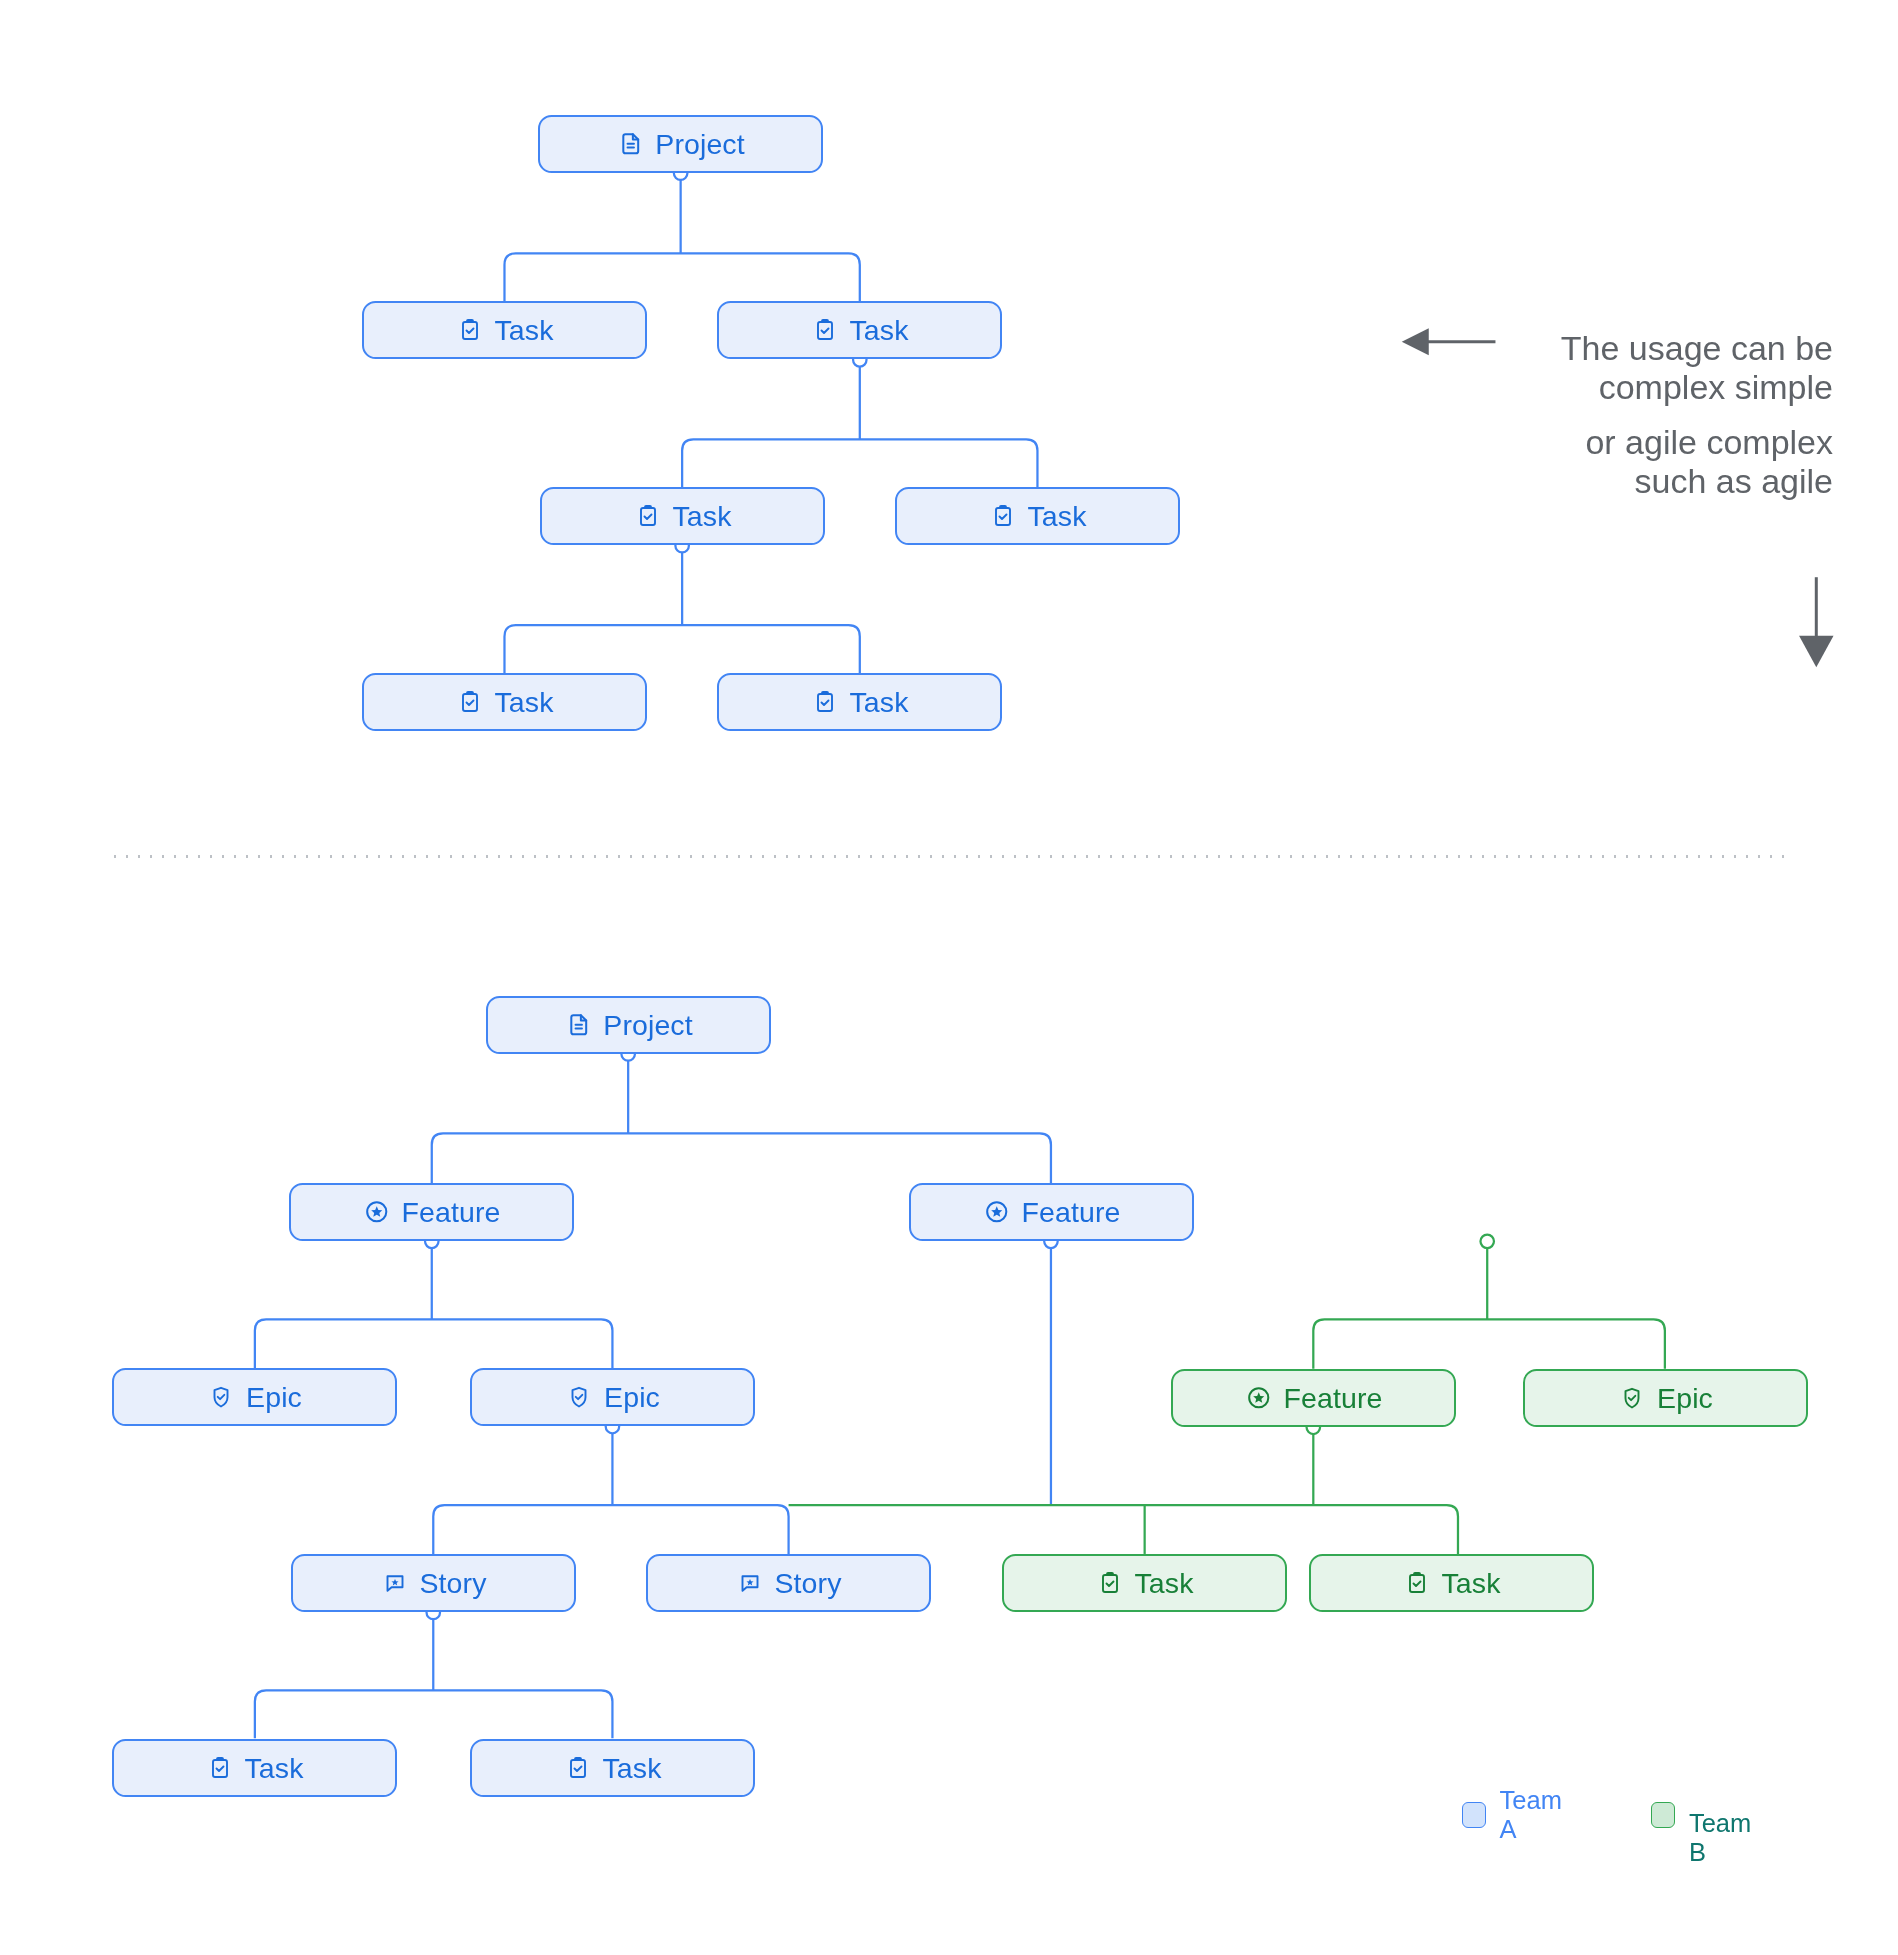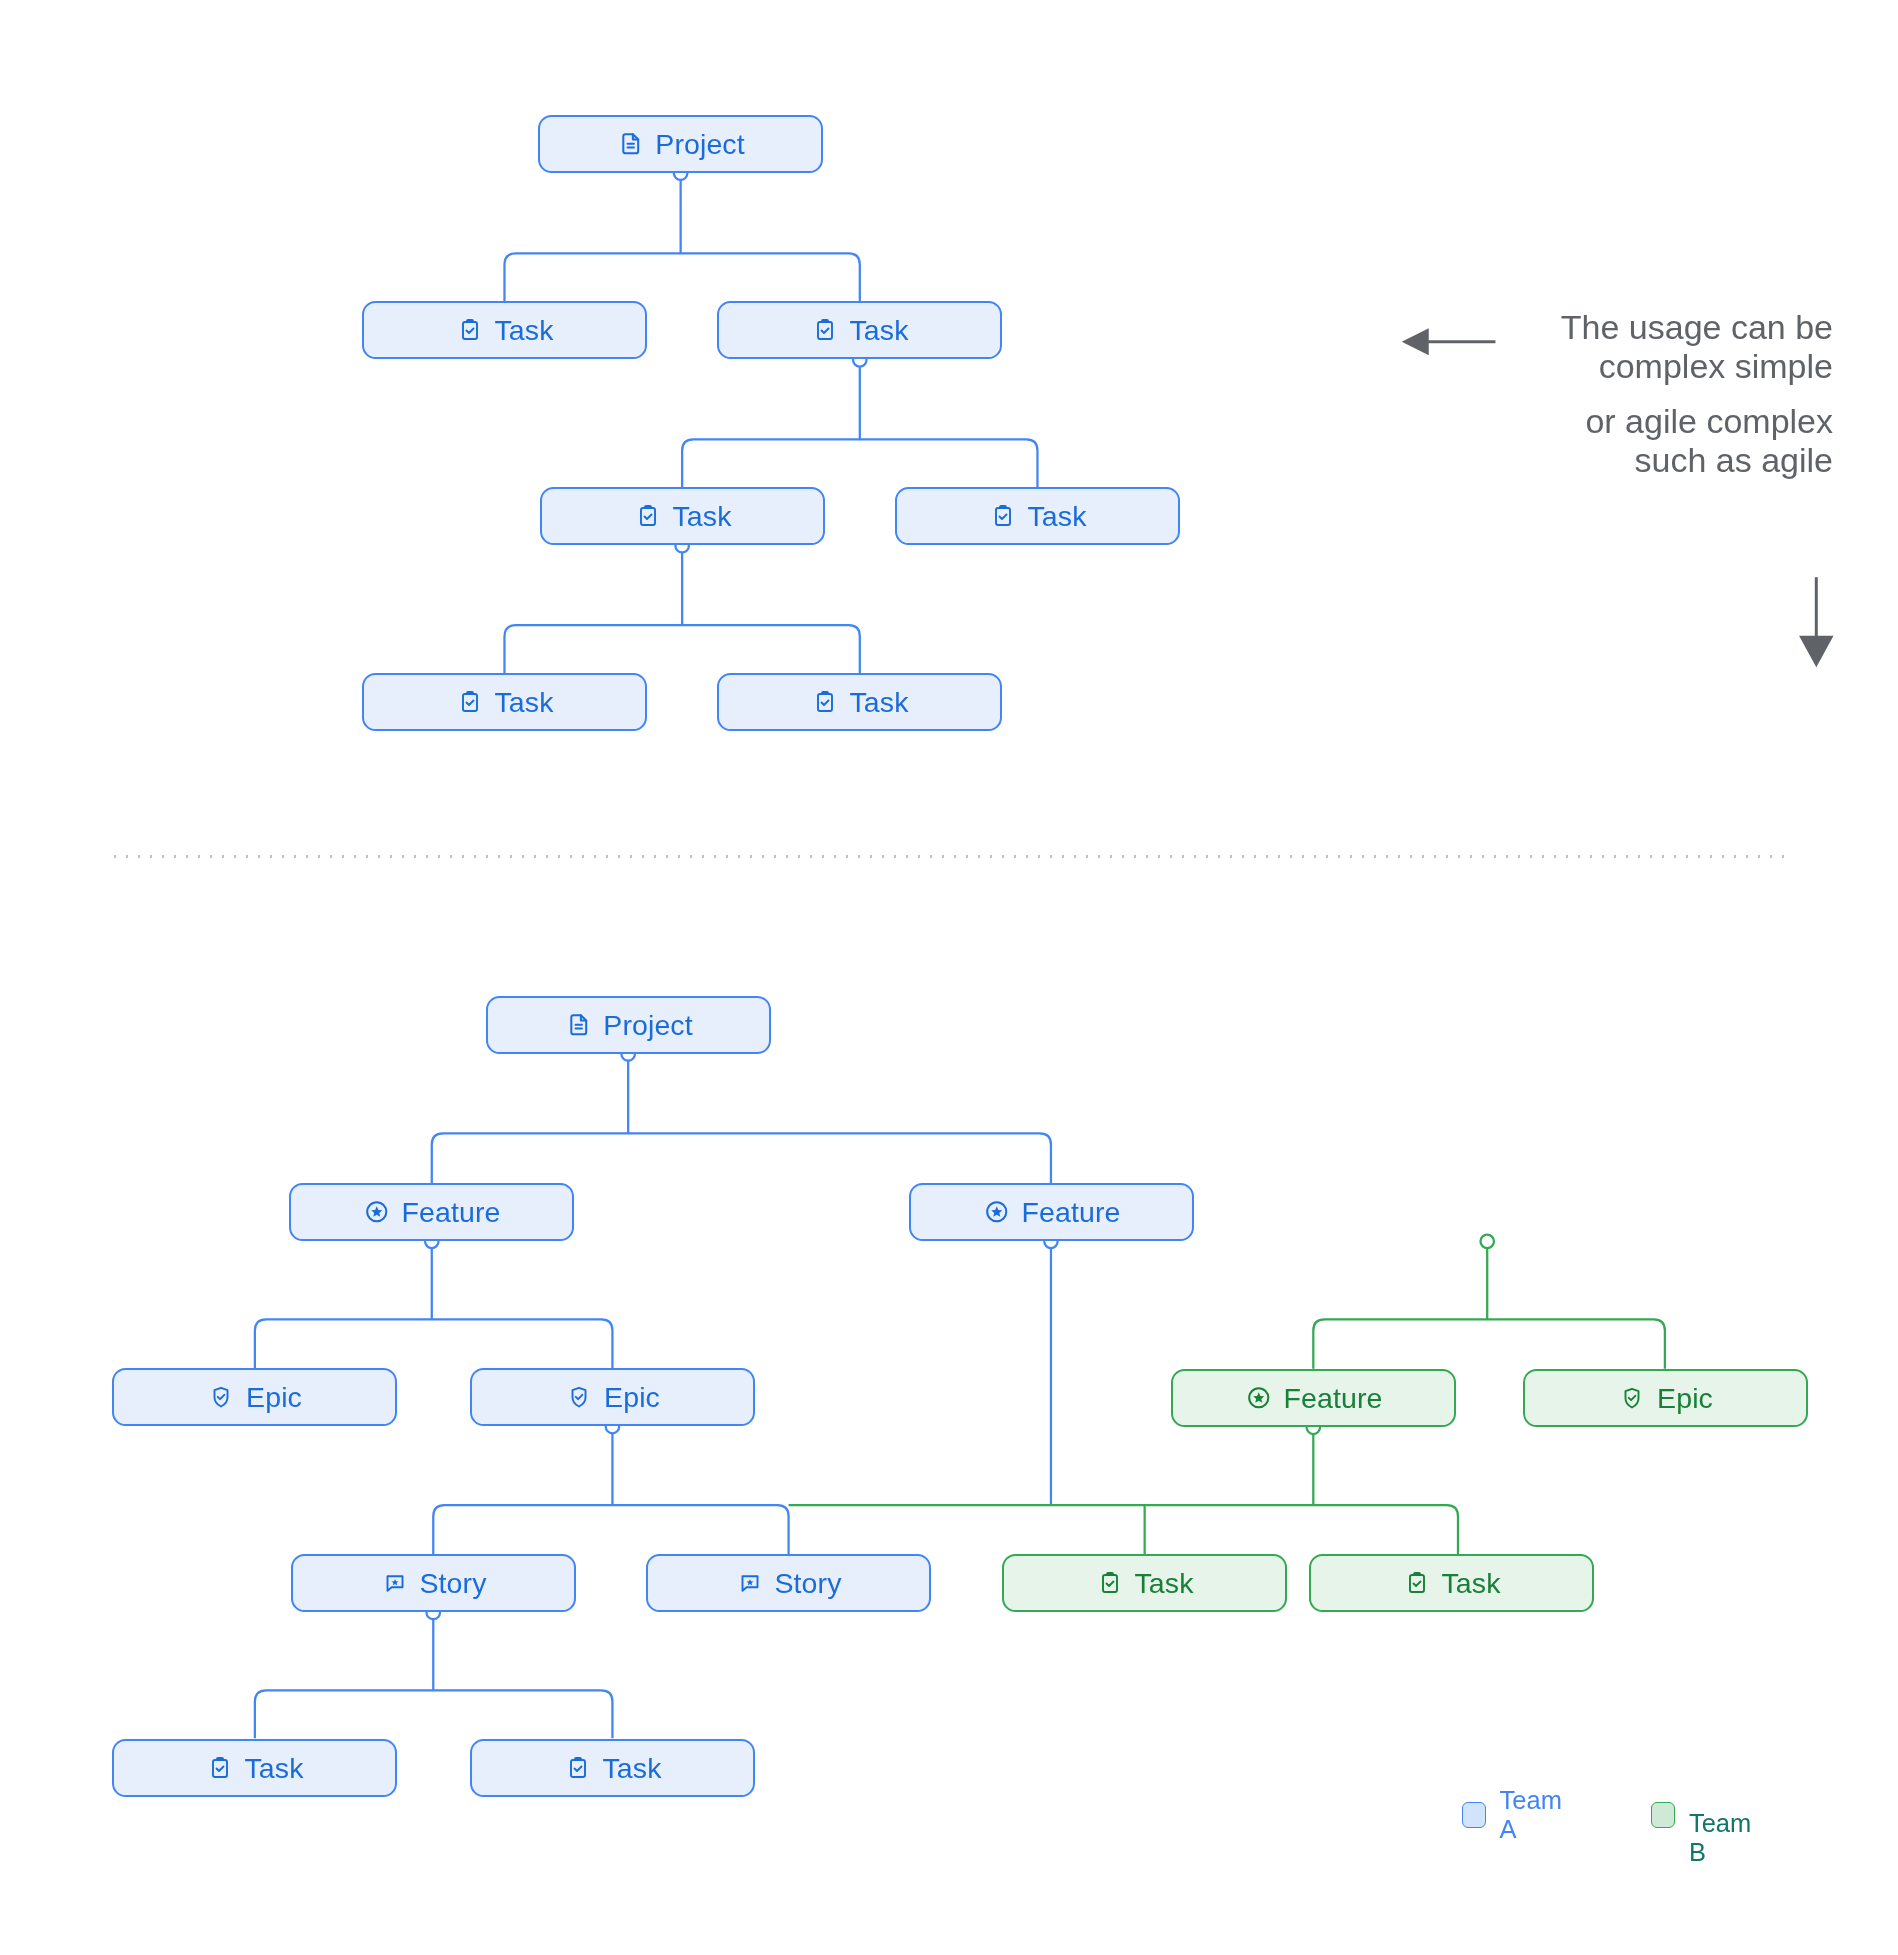--- a/index.html
+++ b/index.html
@@ -64,21 +64,21 @@
     height: 3px;
     background-image: radial-gradient(circle, #bdc1c6 1.2px, rgba(0,0,0,0) 1.4px);
     background-size: 12px 3px;
     background-repeat: repeat-x;
     background-position: left center;
   }
 
   .annotation {
     position: absolute;
     left: 1492px;
-    top: 308px;
+    top: 329px;
     width: 341px;
     text-align: right;
     color: #5f6368;
     font-size: 34px;
     line-height: 1.14;
     z-index: 6;
   }
   .annotation .line { display: block; white-space: nowrap; }
   .annotation .gap { display: block; height: 16.5px; }
 

